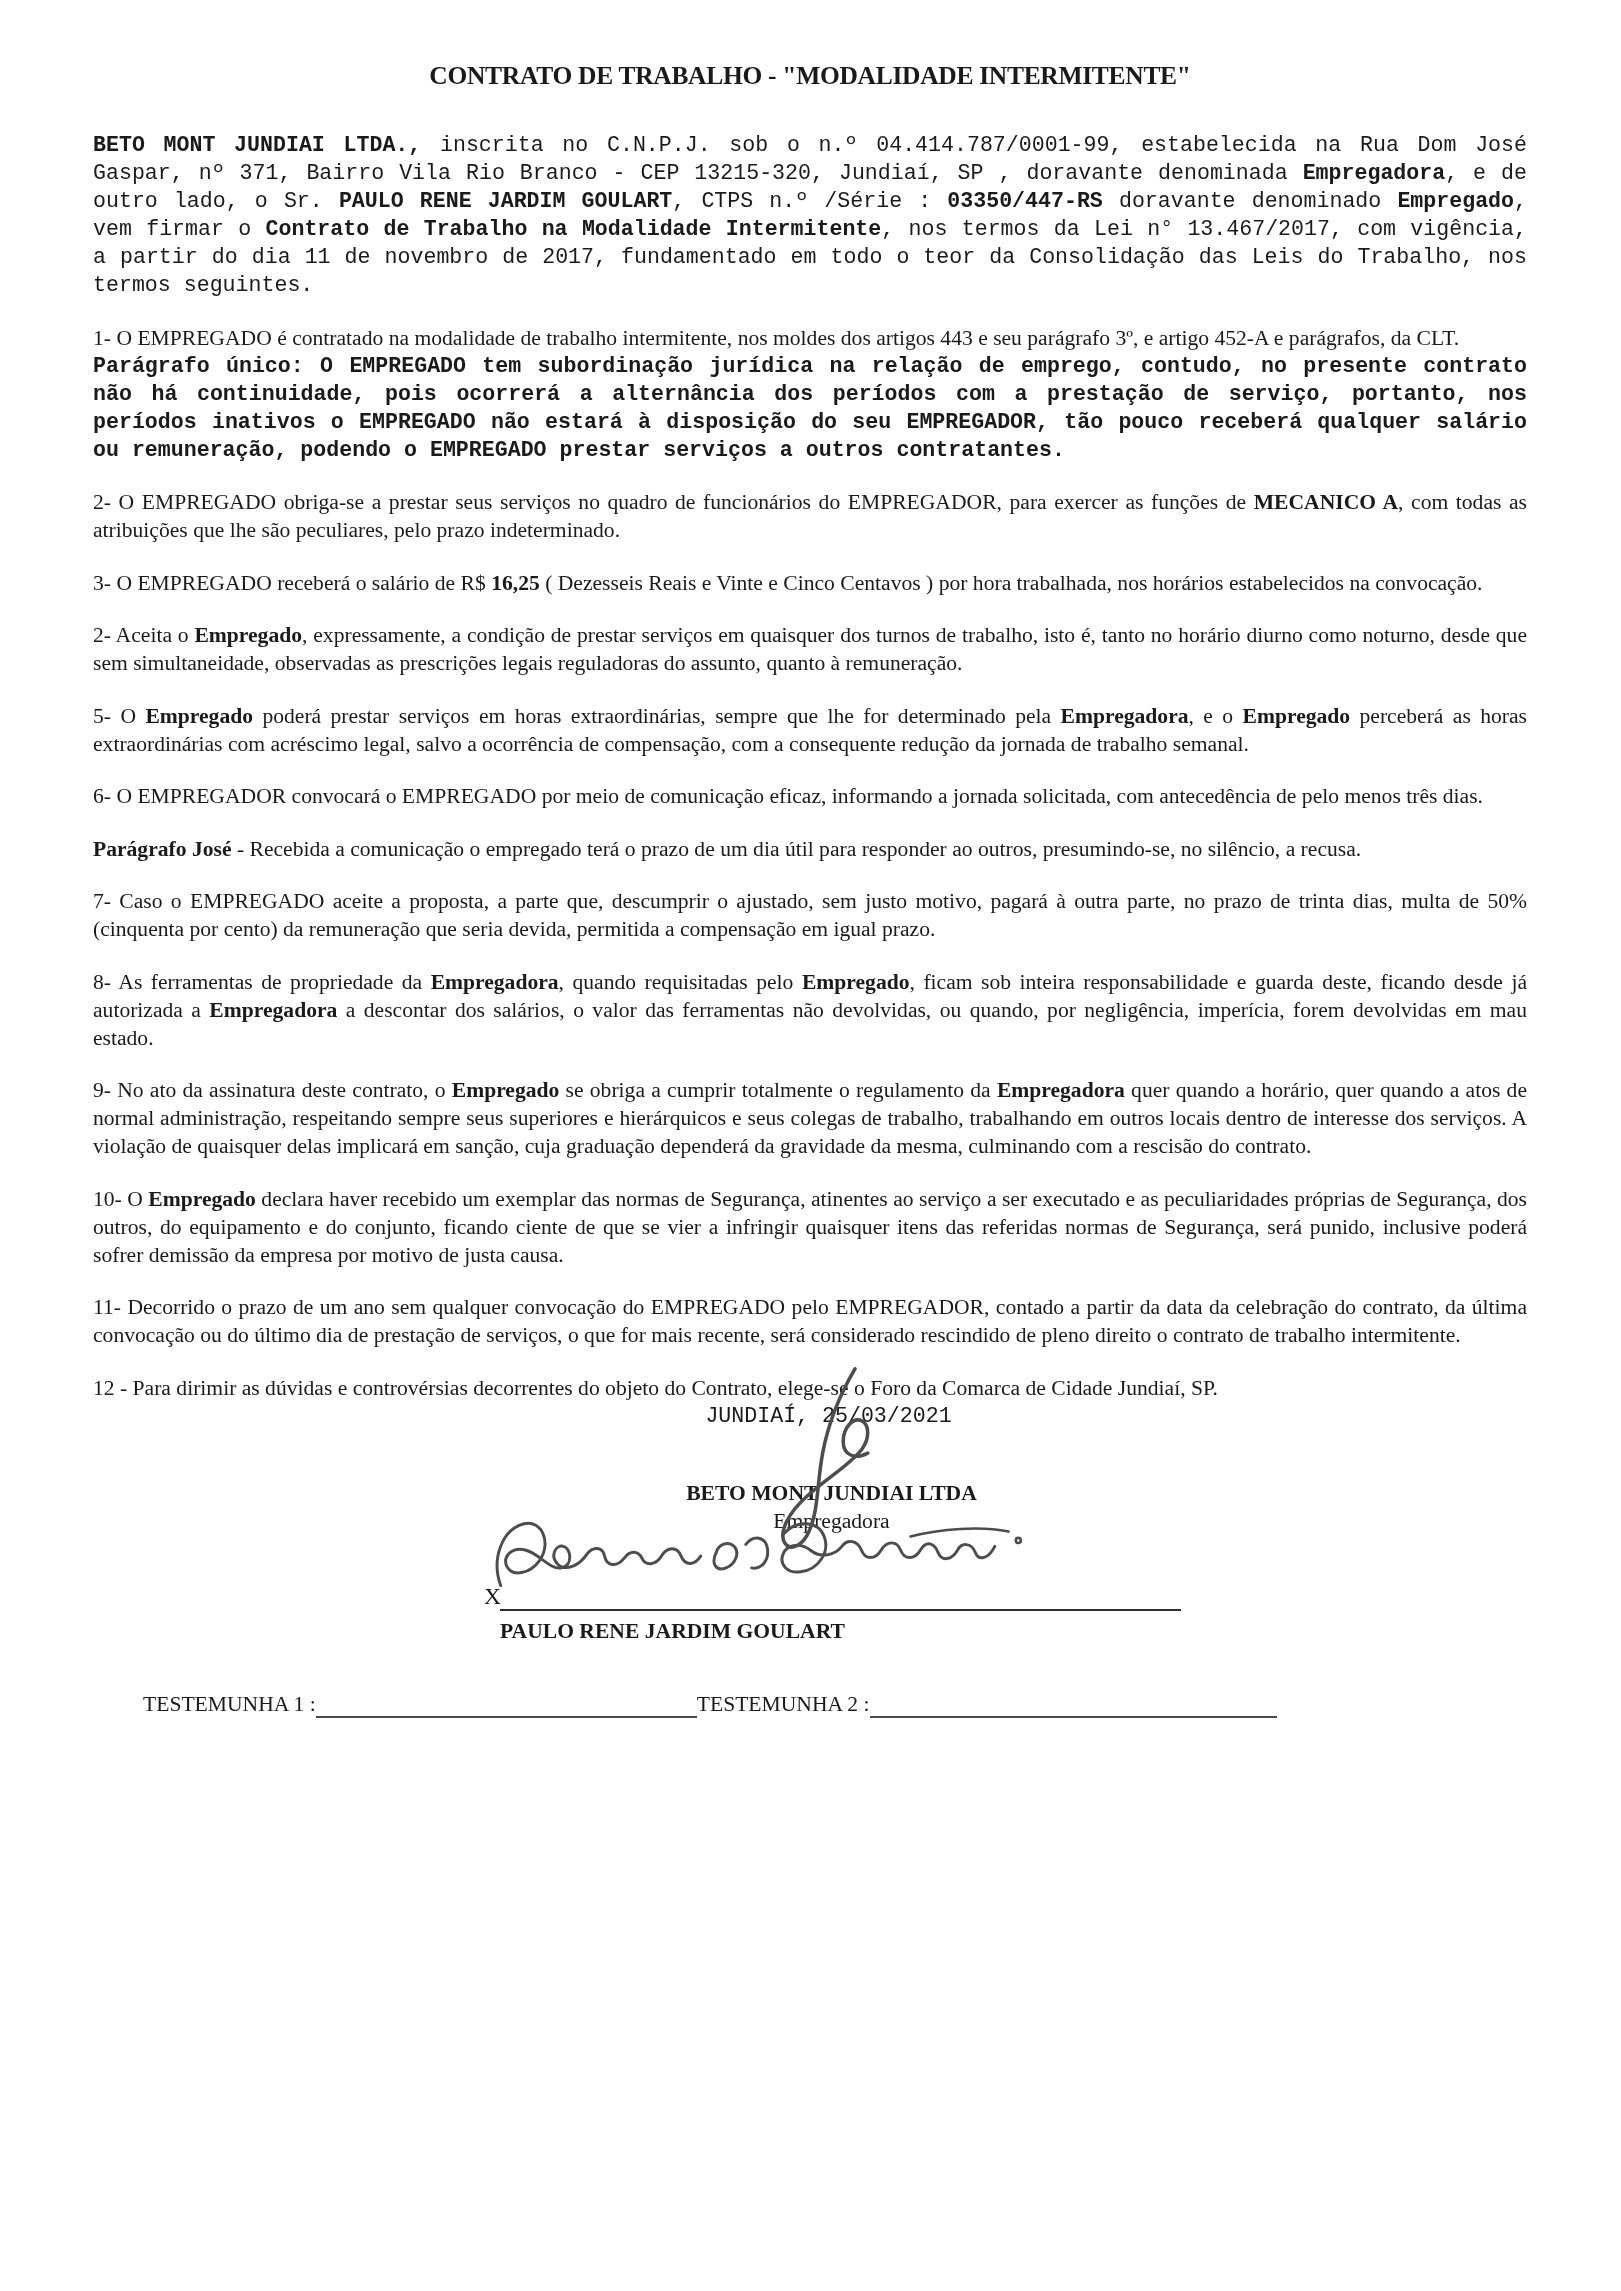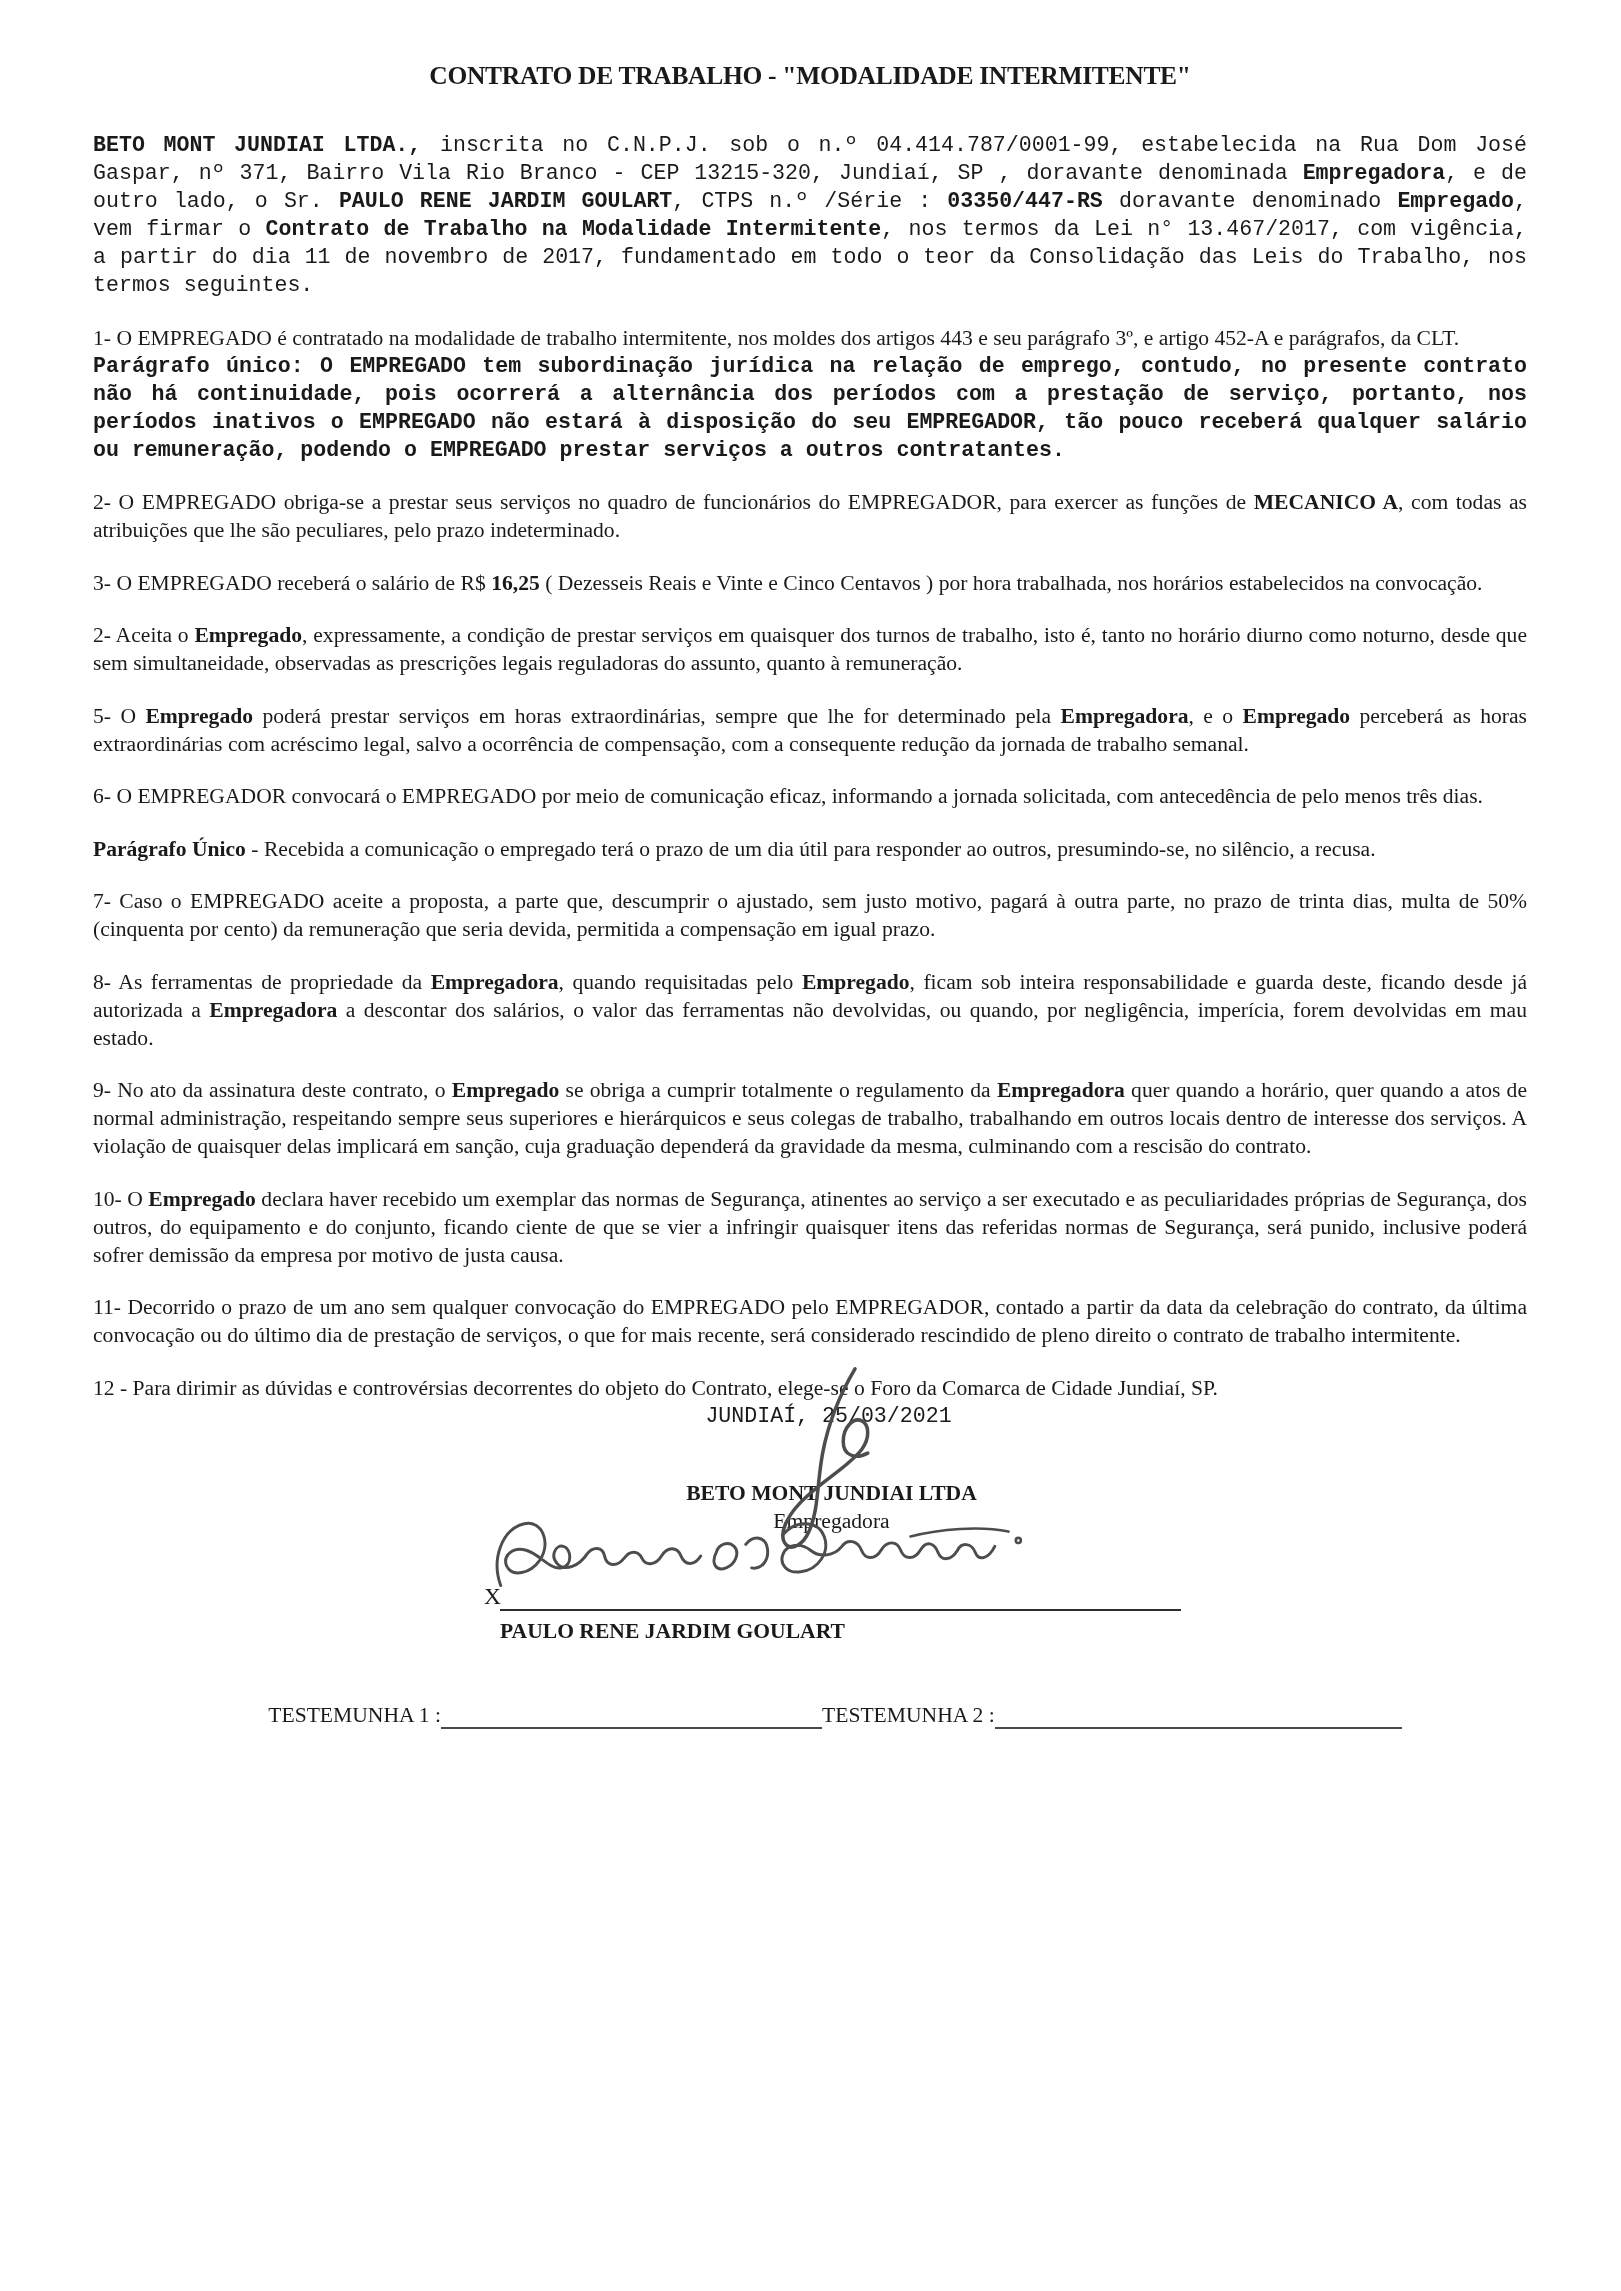--- a/index.html
+++ b/index.html
@@ -70,23 +70,22 @@
   }
   .employee-name{
     position:absolute;
     left:407px;top:82px;
     font-weight:700;
   }
   
   .witness-row{
     display:flex;
     align-items:flex-end;
-    margin:53px 0 0 50px;
+    margin:42px 0 0 50px;
     white-space:nowrap;
-    justify-content:center;
   }
   .wline{
     display:inline-block;
     border-bottom:2px solid #4a4a4a;
     height:25.5px;
   }
   .wline.w1{width:381px;}
   .wline.w2{width:407px;}
   svg path, svg circle{stroke:#4d4d4d;fill:none;stroke-linecap:round;stroke-linejoin:round;}
 </style>
@@ -100,21 +99,21 @@
   <p class="para tight"><span class="b">BETO MONT JUNDIAI  LTDA.,</span><span> inscrita no C.N.P.J. sob o n.º 04.414.787/0001-99,  estabelecida na Rua Dom José Gaspar, nº 371, Bairro Vila  Rio  Branco  -  CEP 13215-320, Jundiaí, SP ,  doravante denominada </span><span class="b">Empregadora</span><span>, e de outro lado, o Sr. </span><span class="b">PAULO RENE JARDIM GOULART</span><span>, CTPS  n.º /Série : </span><span class="b">03350/447-RS</span><span> doravante denominado </span><span class="b">Empregado</span><span>,  vem firmar o </span><span class="b">Contrato de Trabalho na Modalidade Intermitente</span><span>, nos termos da Lei n° 13.467/2017, com vigência, a partir do dia 11 de novembro de 2017, fundamentado em todo o teor da Consolidação das Leis do Trabalho, nos termos seguintes.</span></p>
 
   <p class="para"><span>1- O EMPREGADO é contratado na modalidade de trabalho intermitente, nos moldes dos artigos 443 e seu parágrafo 3º, e artigo 452-A e parágrafos, da CLT.</span></p>
   <p class="para tight"><span class="b">Parágrafo único: O EMPREGADO tem subordinação jurídica na relação de emprego, contudo, no presente contrato não há continuidade, pois ocorrerá a alternância dos períodos com a prestação de serviço, portanto, nos períodos inativos o EMPREGADO não estará à disposição do seu EMPREGADOR, tão pouco receberá qualquer salário ou remuneração, podendo o EMPREGADO prestar serviços a outros contratantes.</span></p>
 
   <p class="para"><span>2- O EMPREGADO obriga-se a prestar seus serviços no quadro de funcionários do EMPREGADOR, para exercer as funções de </span><span class="b">MECANICO A</span><span>, com todas as atribuições que lhe são peculiares, pelo prazo indeterminado.</span></p>
   <p class="para"><span>3- O EMPREGADO receberá o salário de R$ </span><span class="b">16,25</span><span> ( Dezesseis Reais  e Vinte e Cinco Centavos  ) por hora trabalhada, nos horários estabelecidos na convocação.</span></p>
   <p class="para"><span>2- Aceita o </span><span class="b">Empregado</span><span>, expressamente, a condição de prestar serviços em quaisquer dos turnos de trabalho, isto é, tanto no horário diurno como noturno, desde que sem simultaneidade, observadas as prescrições legais reguladoras do assunto, quanto à remuneração.</span></p>
   <p class="para"><span>5- O </span><span class="b">Empregado</span><span> poderá prestar serviços em horas extraordinárias, sempre que lhe for determinado pela </span><span class="b">Empregadora</span><span>, e o </span><span class="b">Empregado</span><span> perceberá as horas extraordinárias com acréscimo legal, salvo a ocorrência de compensação, com a consequente redução da jornada de trabalho semanal.</span></p>
   <p class="para"><span>6- O EMPREGADOR convocará o EMPREGADO por meio de comunicação eficaz, informando a jornada solicitada, com antecedência de pelo menos três dias.</span></p>
-  <p class="para"><span class="b">Parágrafo Único</span><span> - Recebida a comunicação o empregado terá o prazo de um dia útil para responder ao outros, presumindo-se, no silêncio, a recusa.</span></p>
+  <p class="para"><span class="b">Parágrafo José</span><span> - Recebida a comunicação o empregado terá o prazo de um dia útil para responder ao outros, presumindo-se, no silêncio, a recusa.</span></p>
   <p class="para"><span>7- Caso o EMPREGADO aceite a proposta, a parte que, descumprir o ajustado,  sem justo motivo, pagará à outra parte, no prazo de trinta dias, multa de 50% (cinquenta por cento) da remuneração que seria devida, permitida a compensação em igual prazo.</span></p>
   <p class="para"><span>8- As ferramentas de propriedade da </span><span class="b">Empregadora</span><span>, quando requisitadas pelo </span><span class="b">Empregado</span><span>, ficam sob inteira responsabilidade e guarda deste, ficando desde já autorizada a </span><span class="b">Empregadora</span><span> a descontar dos salários, o valor das ferramentas não devolvidas, ou quando, por negligência, imperícia, forem devolvidas em mau estado.</span></p>
   <p class="para"><span>9- No ato da assinatura deste contrato, o </span><span class="b">Empregado</span><span> se obriga a cumprir totalmente o regulamento da </span><span class="b">Empregadora</span><span> quer quando a horário, quer quando a atos de normal administração, respeitando sempre seus superiores e hierárquicos e seus colegas de trabalho, trabalhando em outros locais dentro de interesse dos serviços. A violação de quaisquer delas implicará em sanção, cuja graduação dependerá da gravidade da mesma, culminando com a rescisão do contrato.</span></p>
   <p class="para"><span>10- O </span><span class="b">Empregado</span><span> declara haver recebido um exemplar das normas de Segurança, atinentes ao serviço a ser executado e as peculiaridades próprias de Segurança, dos outros, do equipamento e do conjunto, ficando ciente de que se vier a infringir quaisquer itens das referidas normas de Segurança, será punido, inclusive poderá sofrer demissão da empresa por motivo de justa causa.</span></p>
   <p class="para"><span>11- Decorrido o prazo de um ano sem qualquer convocação do EMPREGADO pelo EMPREGADOR, contado a partir da data da celebração do contrato, da última convocação ou do último dia de prestação de serviços, o que for mais recente, será considerado rescindido de pleno direito o contrato de trabalho intermitente.</span></p>
   <p class="para"><span>12 - Para dirimir as dúvidas e controvérsias decorrentes do objeto do Contrato, elege-se o Foro da Comarca de Cidade Jundiaí, SP.</span></p>
 
   <p class="para tight center shift">JUNDIAÍ, 25/03/2021</p>
 
   <div class="employer-block">

